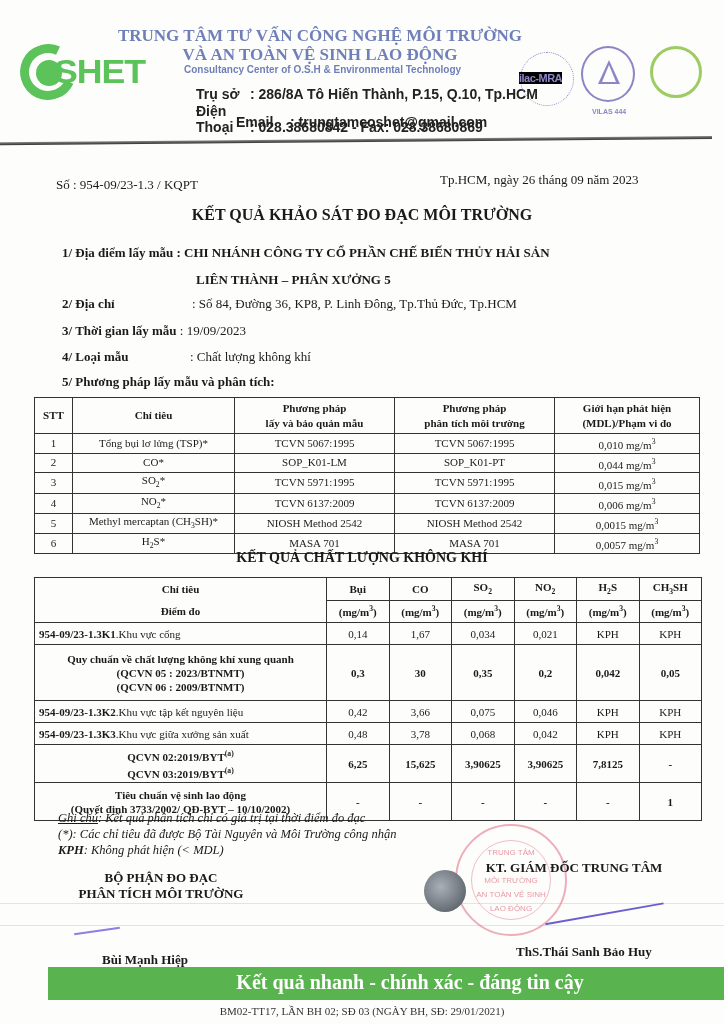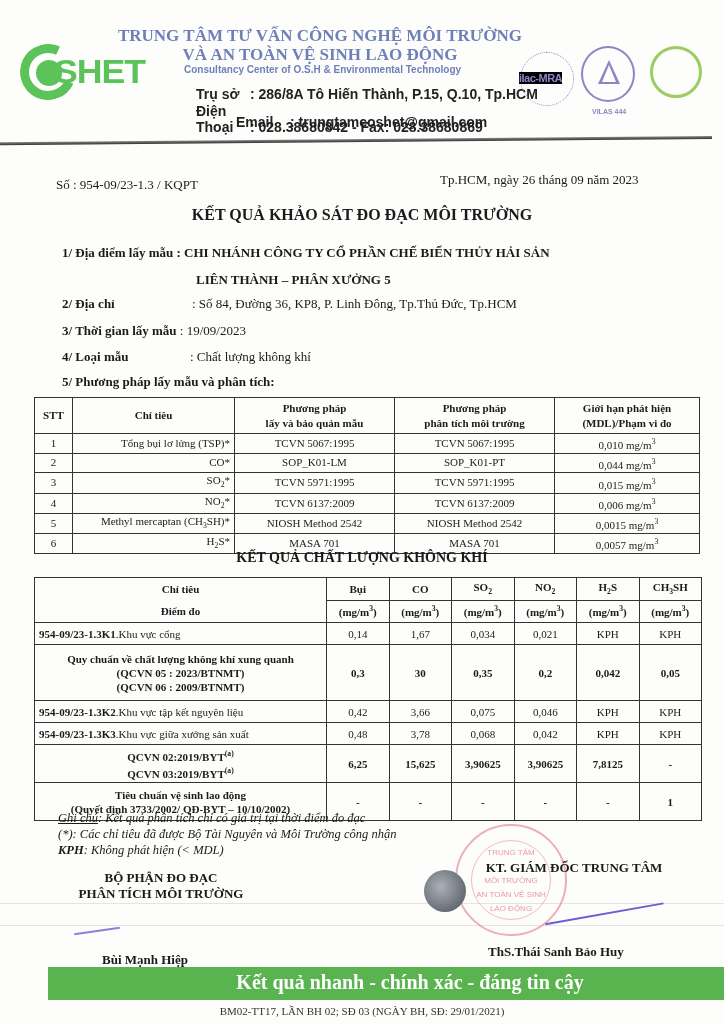--- a/index.html
+++ b/index.html
@@ -50,21 +50,21 @@
   .f2 { top: 296px; } .f3 { top: 323px; } .f4 { top: 349px; } .f5 { top: 374px; }
   .f-lbl { display: inline-block; } .w2 { width: 130px; } .w4 { width: 128px; }
 
   
   table { border-collapse: collapse; position: absolute; font-size: 11px; }
   td, th { border: 1px solid #333; padding: 0 4px; }
   .t1 { left: 34px; top: 397px; width: 666px; }
   .t1 th { font-weight: bold; height: 36px; line-height: 15px; }
   .t1 td { height: 17.5px; line-height: 15px; }
   .t1 .c-stt { width: 38px; text-align: center; }
-  .t1 .c-name { width: 162px; text-align: right; }
+  .t1 .c-name { width: 162px; text-align: center; }
   .t1 .c-m1 { width: 160px; text-align: center; }
   .t1 .c-m2 { width: 160px; text-align: center; }
   .t1 .c-mdl { text-align: center; }
   .t1 th.c-name { text-align: center; }
 
   .t2-title { position: absolute; left: 0; width: 724px; top: 550px; text-align: center; font-weight: bold; font-size: 14px; }
   .t2 { left: 34px; top: 577px; width: 668px; }
   .t2 td, .t2 th { text-align: center; }
   .t2 .h-row th { height: 22px; font-weight: bold; }
   .t2 .c-pt { width: 292px; }
@@ -77,21 +77,21 @@
   .t2 .r-std3 td { height: 38px; }
   sub, sup { font-size: 70%; }
 
   
   .notes { position: absolute; left: 58px; top: 810px; font-size: 12.5px; font-style: italic; line-height: 16px; }
   .notes u { text-decoration: underline; }
   .notes b { font-weight: bold; }
   .sig-left { position: absolute; left: 66px; top: 870px; width: 190px; text-align: center; font-weight: bold; font-size: 13px; line-height: 16px; }
   .sig-right { position: absolute; left: 474px; top: 860px; width: 200px; text-align: center; font-weight: bold; font-size: 13px; line-height: 16px; }
   .name-left { position: absolute; left: 102px; top: 952px; font-weight: bold; font-size: 13px; }
-  .name-right { position: absolute; left: 488px; top: 944px; font-weight: bold; font-size: 13px; font-family: Liberation Serif, serif; }
+  .name-right { position: absolute; left: 516px; top: 944px; font-weight: bold; font-size: 13px; font-family: Liberation Serif, serif; }
 
   .stamp-red { position: absolute; left: 455px; top: 824px; width: 112px; height: 112px; border-radius: 50%;
     border: 2px solid rgba(222,110,130,0.55); }
   .stamp-red::before { content: ""; position: absolute; left: 14px; top: 14px; right: 14px; bottom: 14px; border-radius: 50%;
     border: 1px solid rgba(222,110,130,0.45); }
   .stamp-red span { position: absolute; left: 0; width: 100%; text-align: center; font-family: "Liberation Sans", sans-serif;
     font-size: 8px; color: rgba(222,110,130,0.7); }
   .stamp-seal { position: absolute; left: 424px; top: 870px; width: 42px; height: 42px; border-radius: 50%;
     background: radial-gradient(circle at 40% 40%, #aab0b8, #4a5058); }
   .signature { position: absolute; left: 542px; top: 885px; width: 120px; height: 30px; border-bottom: 2px solid #6b5fd0;

